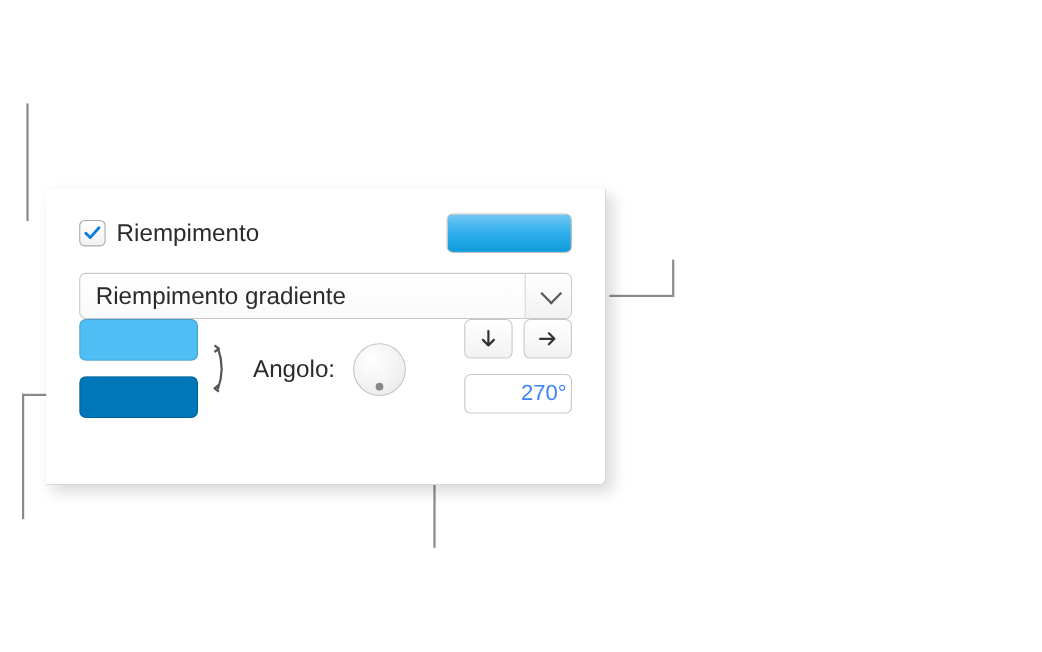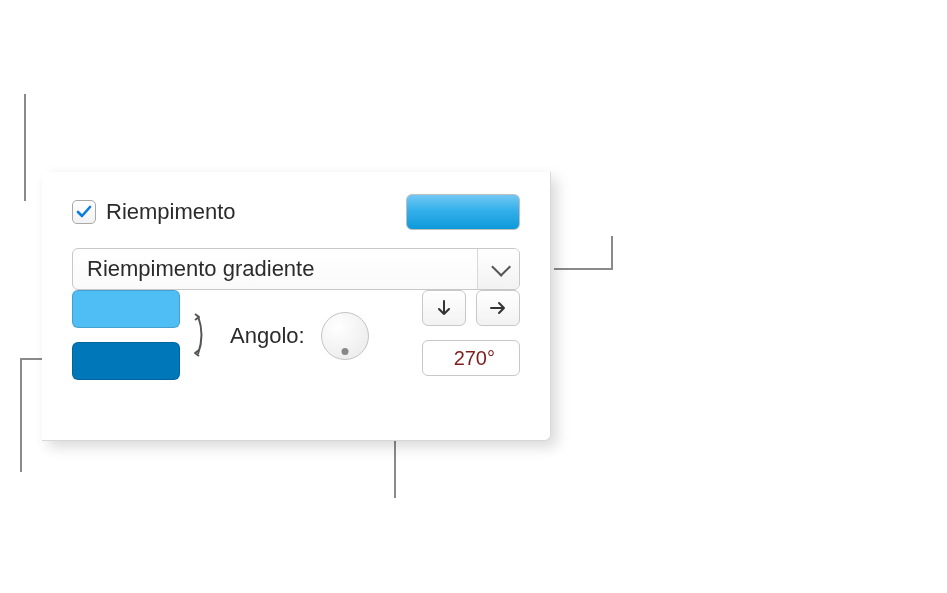--- a/index.html
+++ b/index.html
@@ -187,23 +187,23 @@
     }
     .angle-value-box {
       width: 98px;
       height: 36px;
       border: 1px solid #c8c8c8;
       border-radius: 6px;
       background: #ffffff;
       display: flex;
       align-items: center;
       justify-content: flex-end;
-      padding-right: 24px;
+      padding-right: 4px;
       font-size: 20px;
-      color: #7f1d1d;
+      color: #3b82f6;
     }
     
     .callout {
       position: absolute;
       background: #8a8a8a;
     }
     .callout.h { height: 1.5px; }
     .callout.v { width: 1.5px; }
     
     

